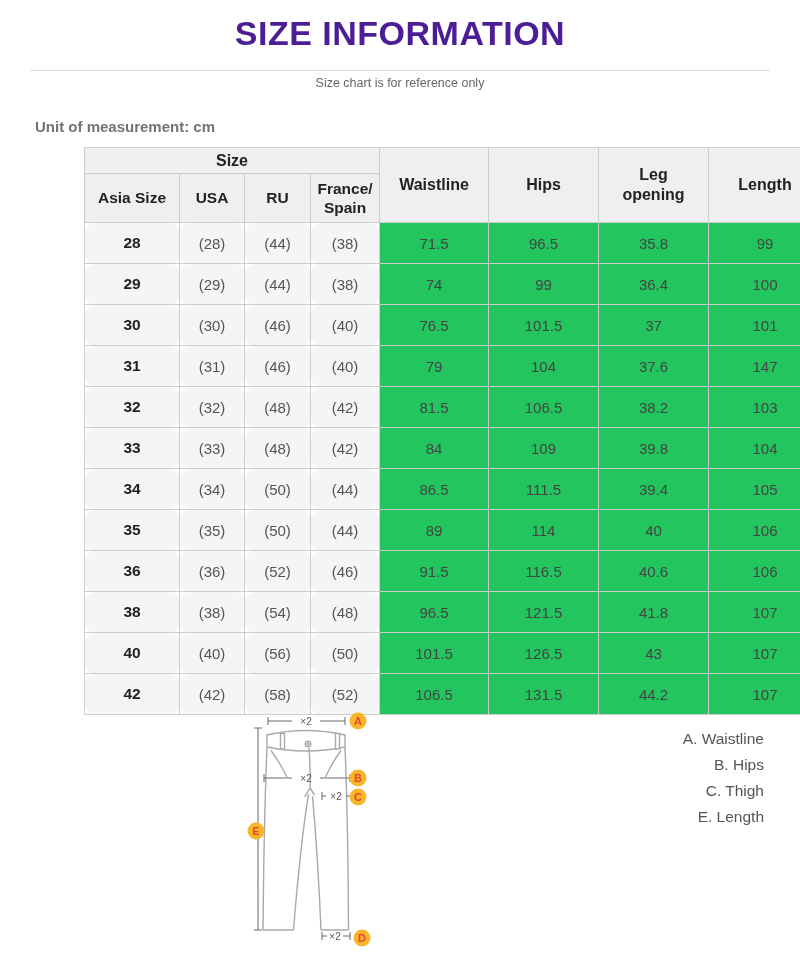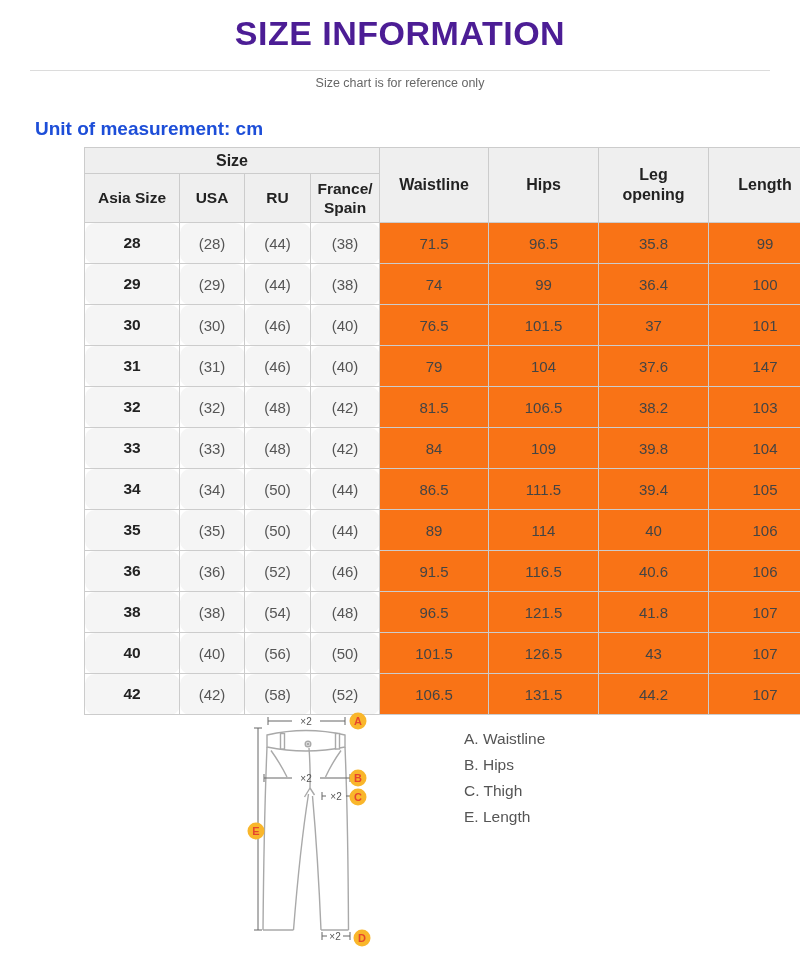--- a/index.html
+++ b/index.html
@@ -14,48 +14,48 @@
   .divider{
     position:absolute;top:70px;left:30px;width:740px;height:0;
     border-top:1px solid #dcdcdc;
   }
   .subtitle{
     position:absolute;top:76px;left:0;width:800px;text-align:center;
     font-size:12.5px;color:#666;
   }
   .unit-note{
     position:absolute;top:118px;left:35px;
-    font-size:19px;font-weight:bold;color:#1d4ed8;
+    font-size:15px;font-weight:bold;color:#737373;
   }
   table.size-table{
     position:absolute;top:147px;left:48px;width:737px;
     border-collapse:collapse;table-layout:fixed;margin-left:36px;
   }
   .size-table th,.size-table td{
     border:1px solid #cccccc;text-align:center;vertical-align:middle;
     padding:0;
   }
   .size-table th{background:#efefef;color:#222;font-weight:bold;font-size:16px;}
   .size-table .hdr{white-space:pre-line;line-height:1.25;}
   .th-size-group{height:25px;}
   .tr-sub th{height:48px;font-size:15.5px;}
   .size-table td{height:40px;font-size:15px;}
   td.c-size{background:#f5f5f5;color:#555;border-radius:10px;}
   td.c-asia{font-weight:bold;color:#222;font-size:15.5px;}
-  td.c-meas{background:#f97316;color:#444;}
+  td.c-meas{background:#22c55e;color:#444;}
   .th-measure .hdr{display:inline-block;width:min-content;}
   .diagram{position:absolute;left:240px;top:708px;width:155px;height:255px;}
   .measure-block{position:absolute;left:464px;top:730px;width:300px;}
   .measure-heading{
     font-size:21px;color:#7d7d7d;letter-spacing:.5px;margin:0 0 19px 0;
     font-weight:normal;
   }
   .measure-list{list-style:none;margin:0;padding:0;}
   .measure-list li{
-    font-size:15.5px;color:#555;height:26px;line-height:18px;
+    font-size:15.5px;color:#555;height:26px;line-height:18px;text-align:right;
   }
   svg text{font-family:"Liberation Sans","DejaVu Sans",sans-serif;}
 </style>
 </head>
 <body>
 
 <div class="page">
 
   <div class="title">SIZE INFORMATION</div>
   <div class="divider"></div>

